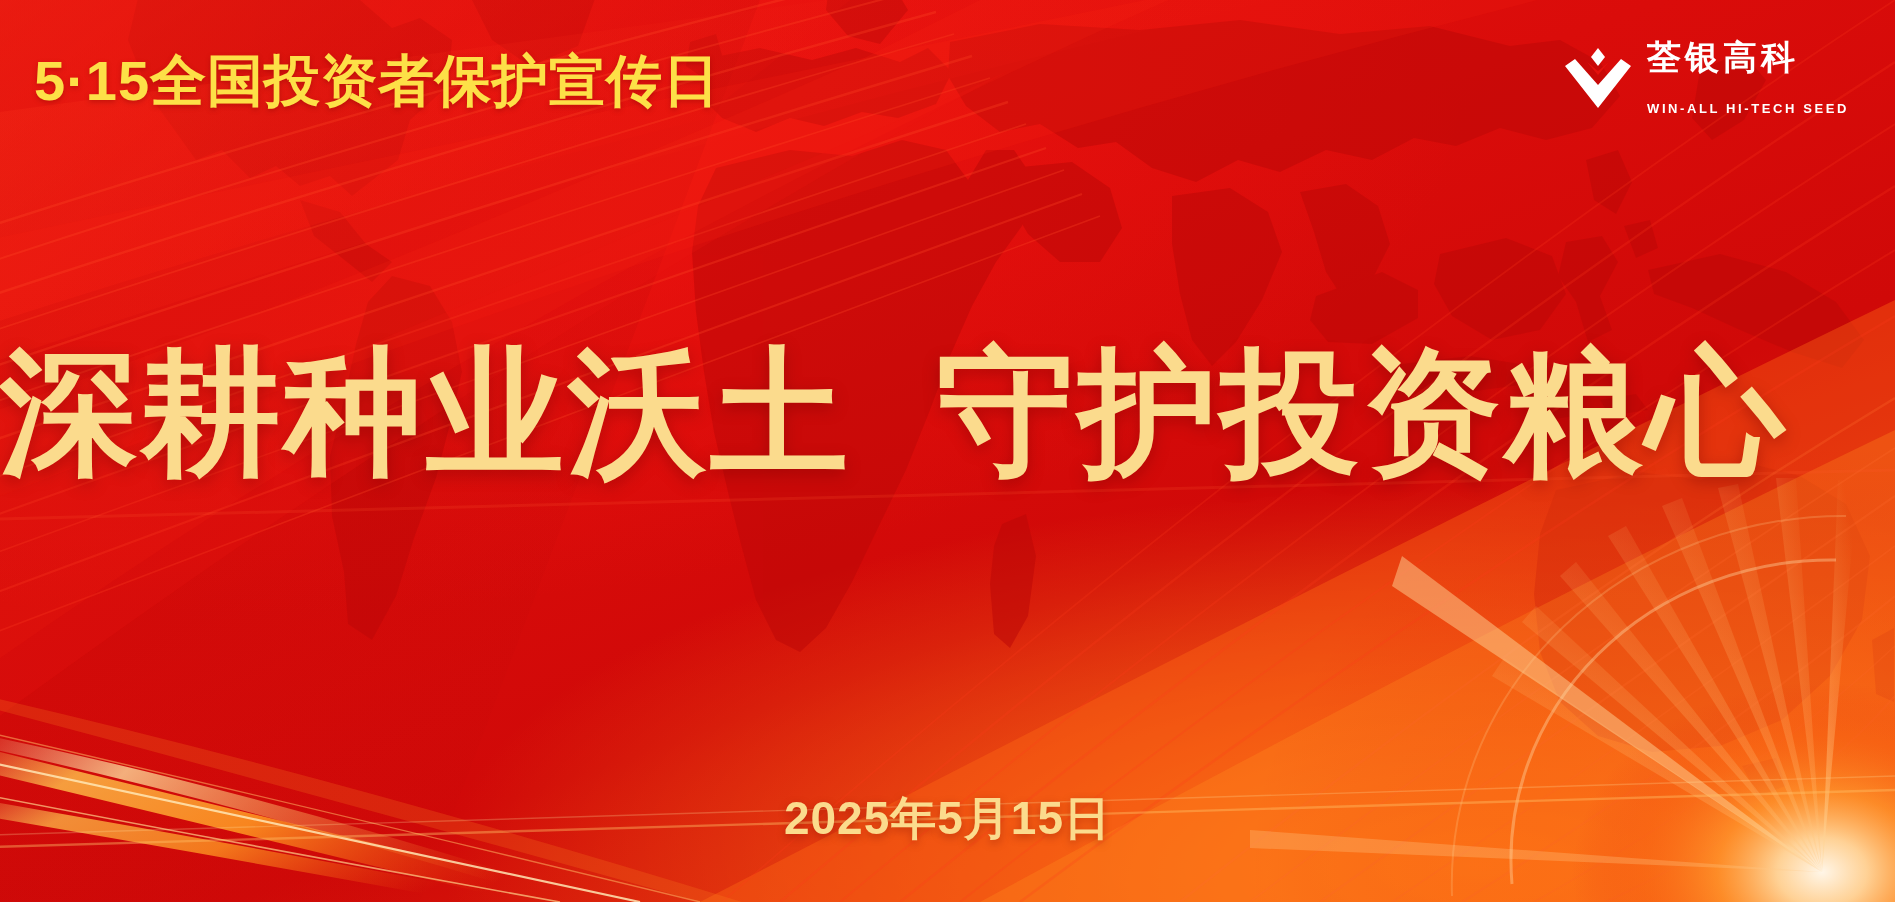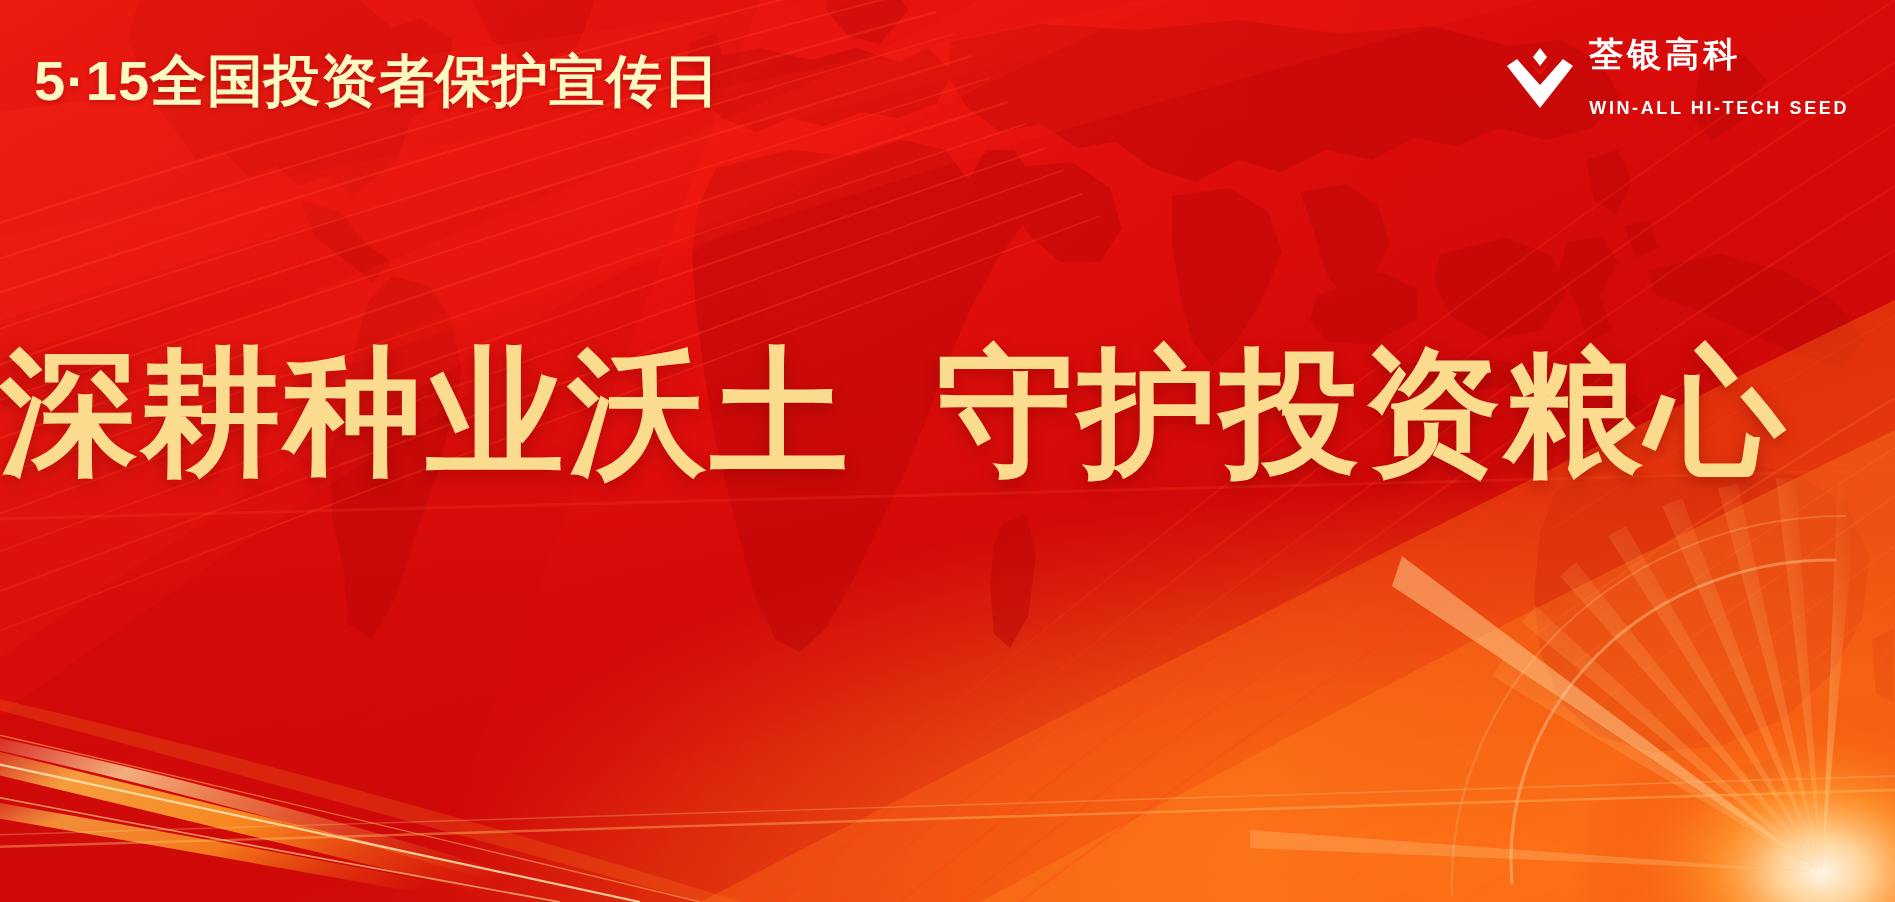--- a/index.html
+++ b/index.html
@@ -30,41 +30,41 @@
   
   .header{
     position:absolute;top:0;left:0;right:0;height:150px;
     display:flex;align-items:center;justify-content:space-between;
     padding:0 46px 0 34px;
     z-index:6;
   }
   .eyebrow{
     font-size:56px;
     font-weight:bold;
-    color:#fef9c3;
+    color:#fde047;
     letter-spacing:1px;
     line-height:1;
     margin-top:12px;
     text-shadow:0 2px 5px rgba(120,0,0,.35);
     white-space:nowrap;
   }
 
   
   .logo{
     display:flex;align-items:center;gap:16px;
     margin-top:6px;
   }
   .logo-mark{width:66px;height:62px;flex:none;display:block;}
   .logo-words{display:flex;flex-direction:column;justify-content:space-between;gap:24px;}
   .logo-cn{
     font-size:34px;font-weight:bold;color:#ffffff;
     letter-spacing:4px;line-height:1.05;white-space:nowrap;
   }
   .logo-en{
-    font-size:18px;color:#ffffff;letter-spacing:2.6px;
+    font-size:13px;color:#ffffff;letter-spacing:2.6px;
     line-height:1.1;margin-top:3px;white-space:nowrap;
     font-weight:bold;
   }
 
   
   .headline{
     position:absolute;
     left:0;right:0;top:338px;
     text-align:left;
     z-index:6;
@@ -330,14 +330,17 @@
         <div class="logo-en">WIN-ALL HI-TECH SEED</div>
       </div>
     </div>
 
   </div>
 
   <div class="headline">
     <div class="headline-text">深耕种业沃土  守护投资粮心</div>
   </div>
 
+  <div class="date-wrap">
+    <div class="date-text">2025年5月15日</div>
+  </div>
 
 </div>
 
 </body></html>

